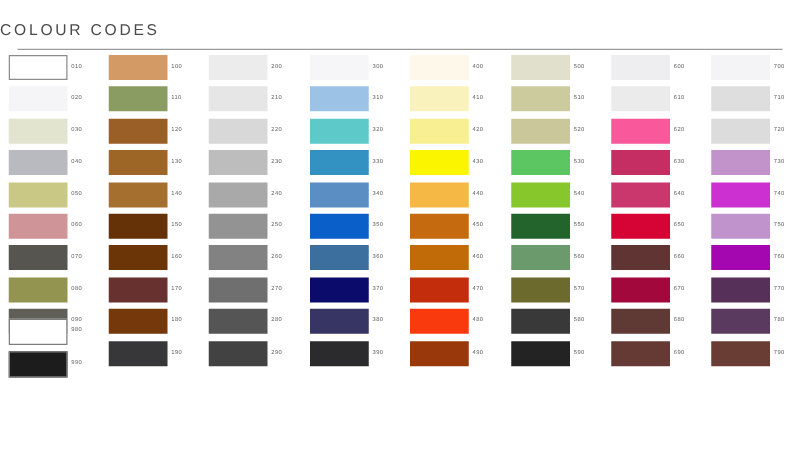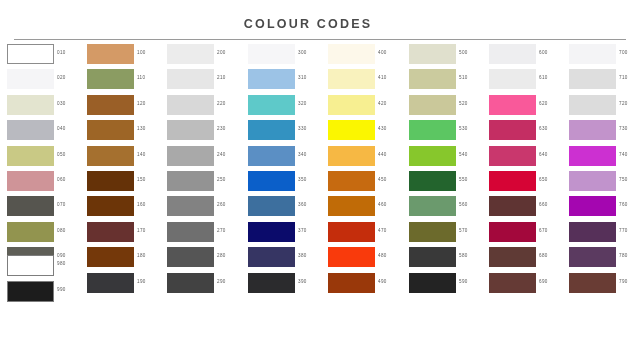--- a/index.html
+++ b/index.html
@@ -28,24 +28,24 @@
     left: 0;
     top: 0;
     width: 640px;
     height: 44px;
   }
   .title {
     position: absolute;
     left: 0;
     top: 17px;
     width: 616px;
-    text-align: center;
+    text-align: left;
     font-size: 12.5px;
     letter-spacing: 2.2px;
-    font-weight: 700;
+    font-weight: 400;
     color: #4a4a4a;
     white-space: nowrap;
   }
   .title-rule {
     position: absolute;
     left: 14px;
     top: 39px;
     width: 612px;
     height: 1px;
     background: #9a9a9a;

